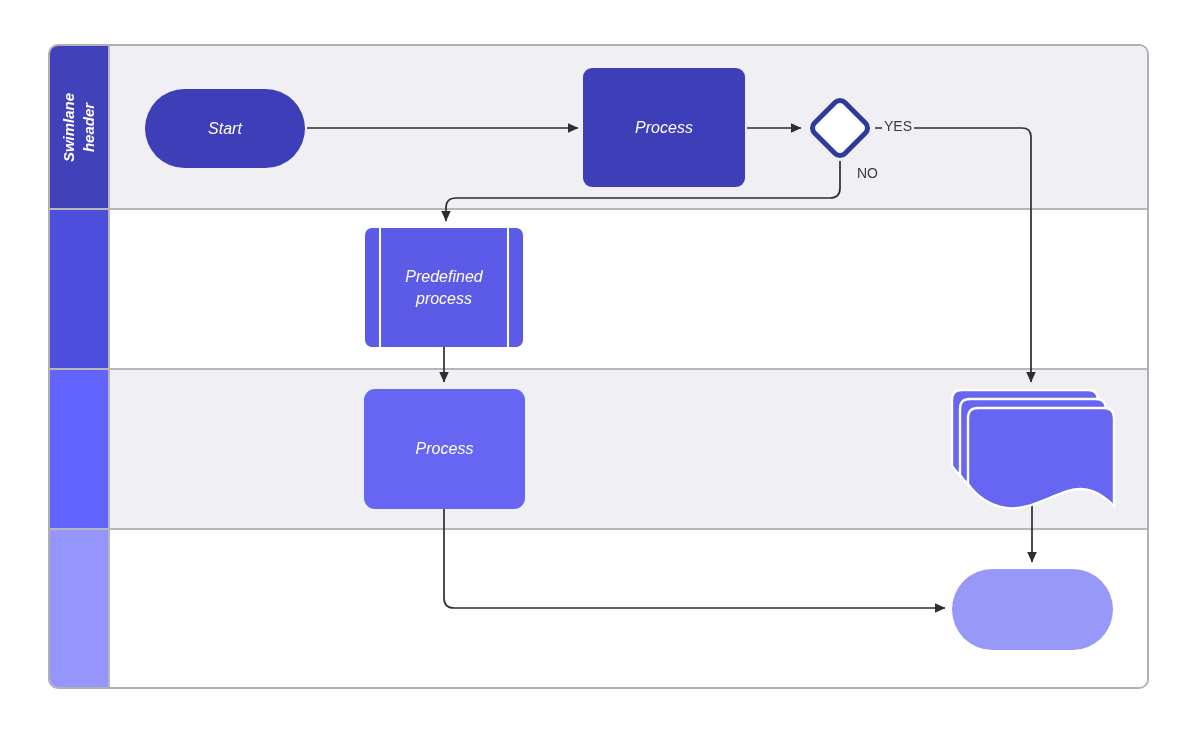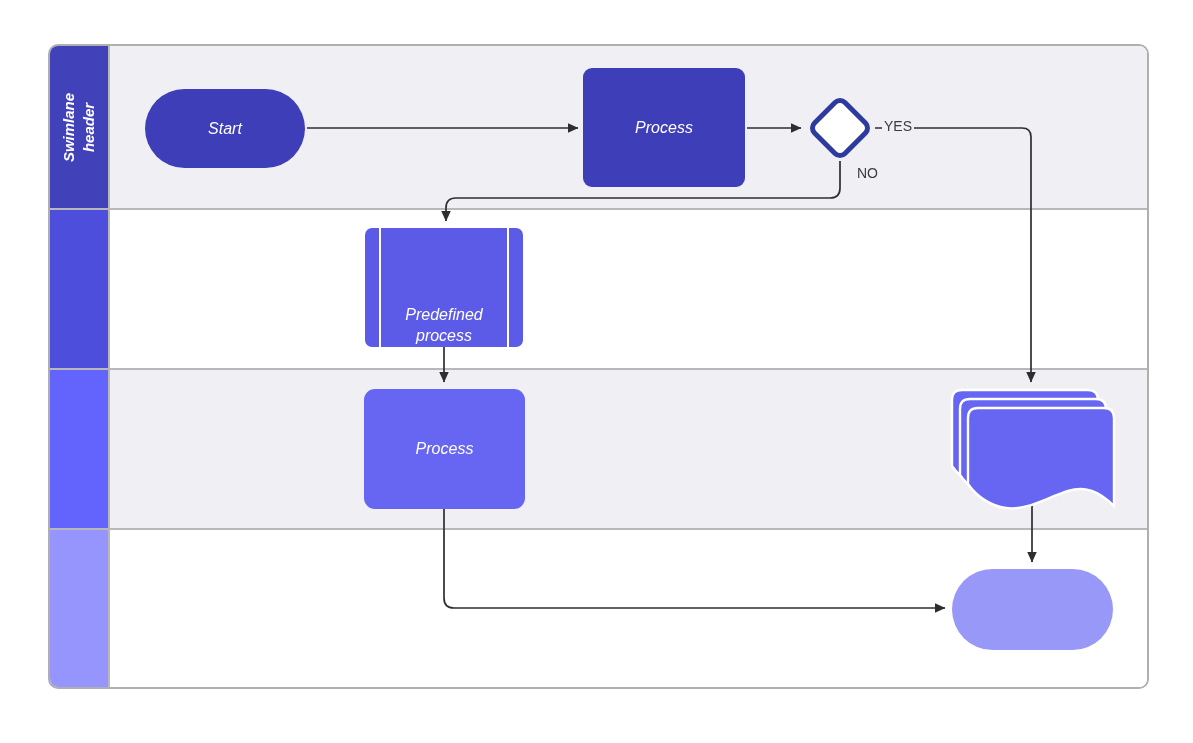--- a/index.html
+++ b/index.html
@@ -33,21 +33,21 @@
   .connectors { position:absolute; left:0; top:0; width:1193px; height:743px; pointer-events:none; }
   .connectors path.edge { fill:none; stroke:var(--connector,#2E2E2E); stroke-width:1.7px; }
   .connectors #arrowhead path { fill:var(--connector,#2E2E2E); stroke:none; }
   
   .node {
     position:absolute; display:flex; align-items:center; justify-content:center;
     color:#ffffff; font-style:italic; font-size:16px; text-align:center; line-height:1.35;
   }
   .node-start    { left:145px; top:89px;  width:160px; height:79px;  border-radius:40px; }
   .node-process1 { left:583px; top:68px;  width:162px; height:119px; border-radius:9px; }
-  .node-predef   { left:365px; top:228px; width:158px; height:119px; border-radius:7px; padding:0 22px;align-items:flex-end; }
+  .node-predef   { left:365px; top:228px; width:158px; height:119px; border-radius:7px; padding:0 22px; }
   .inner-line { position:absolute; top:0; bottom:0; width:2px; background:var(--doc-outline,#FFFFFF); }
   .inner-line.left  { left:14px; }
   .inner-line.right { right:14px; }
   .node-process2 { left:364px; top:389px; width:161px; height:120px; border-radius:11px; }
   .node-end      { left:952px; top:569px; width:161px; height:81px;  border-radius:41px; }
   .decision-svg, .multidoc-svg { position:absolute; }
   .decision-svg { left:802px; top:90px; }
   .decision-svg rect { fill:var(--decision-fill,#FFFFFF); stroke:var(--decision-border,#2D3A9E); stroke-width:5px; }
   .multidoc-svg { left:950px; top:386px; }
   .multidoc-svg path { fill:var(--node-mid,#6666F2); stroke:var(--doc-outline,#FFFFFF); stroke-width:2.4px; }

